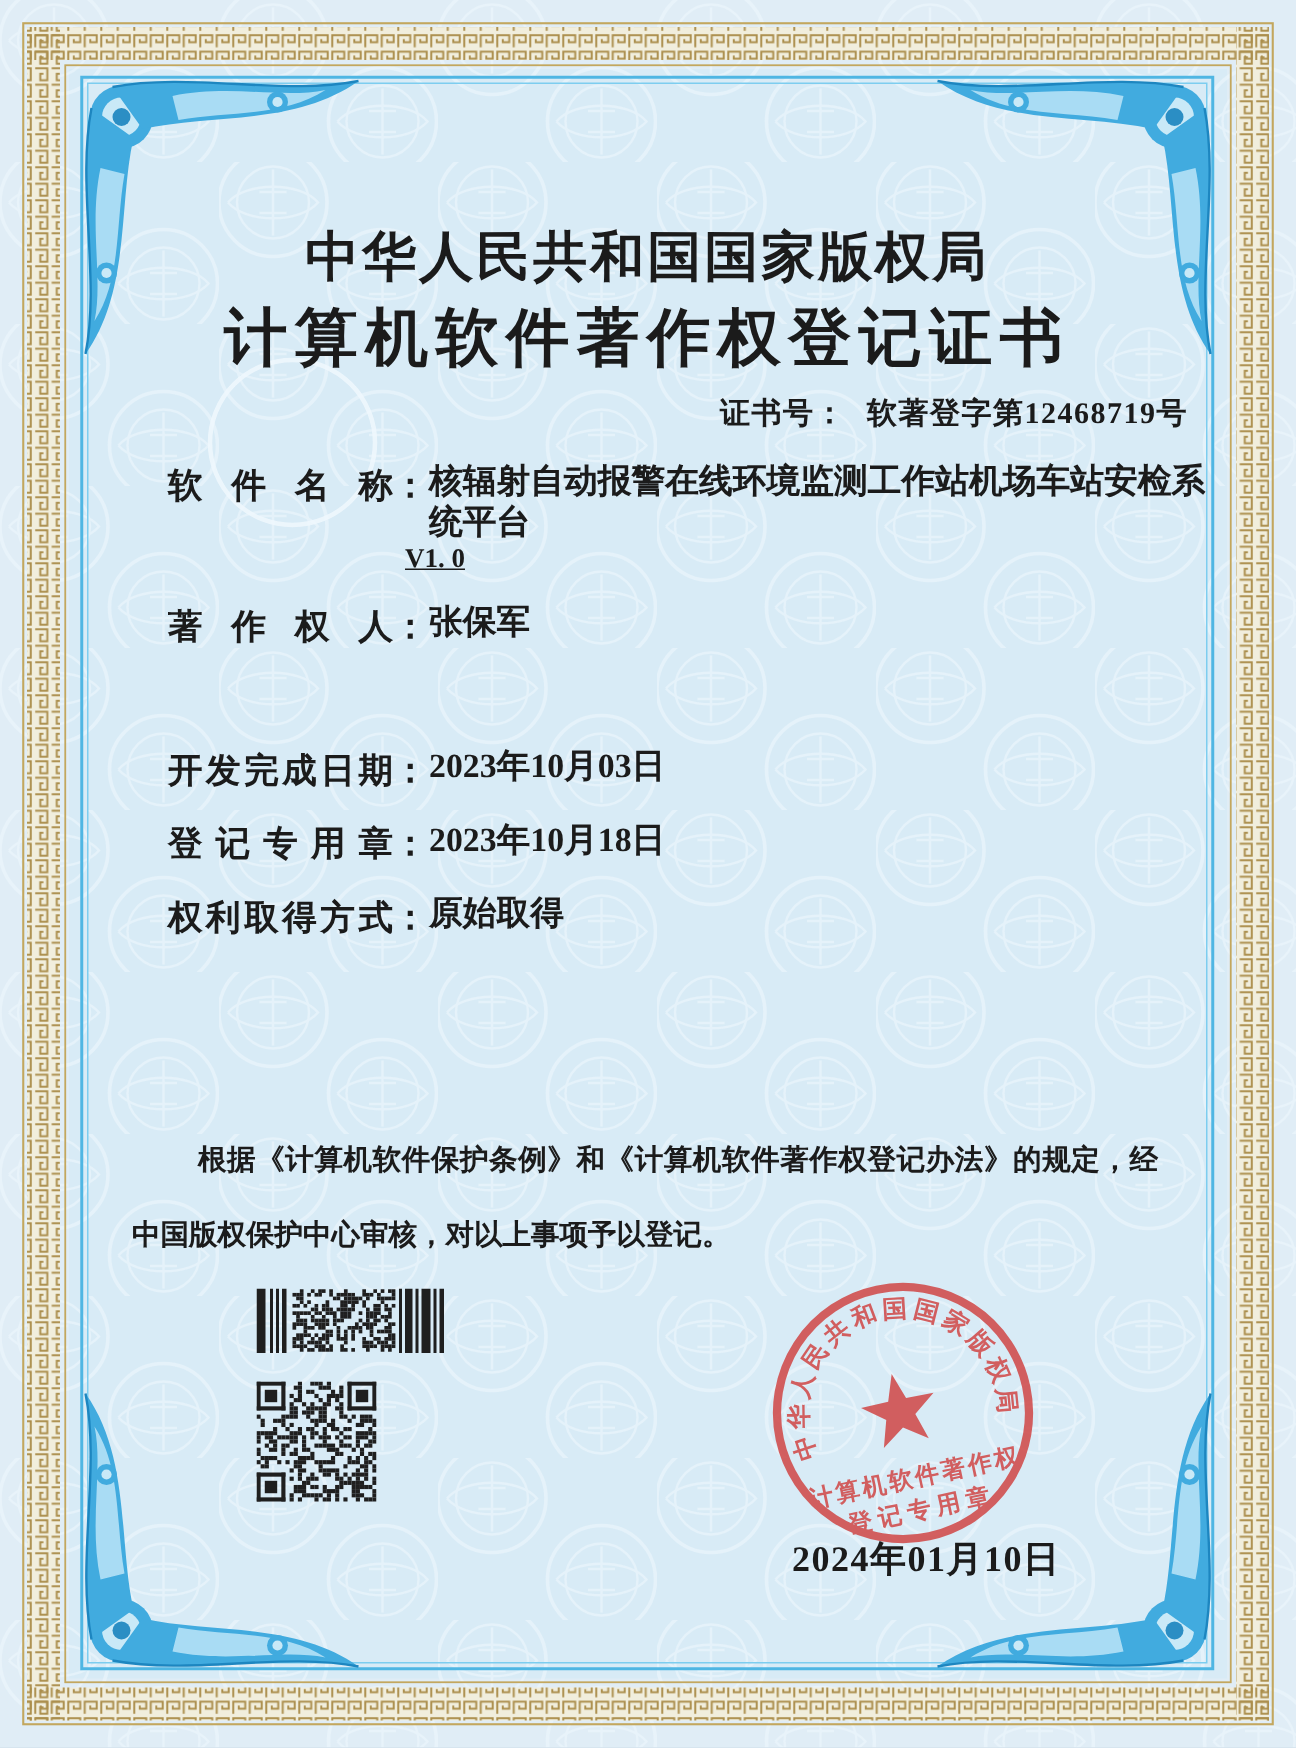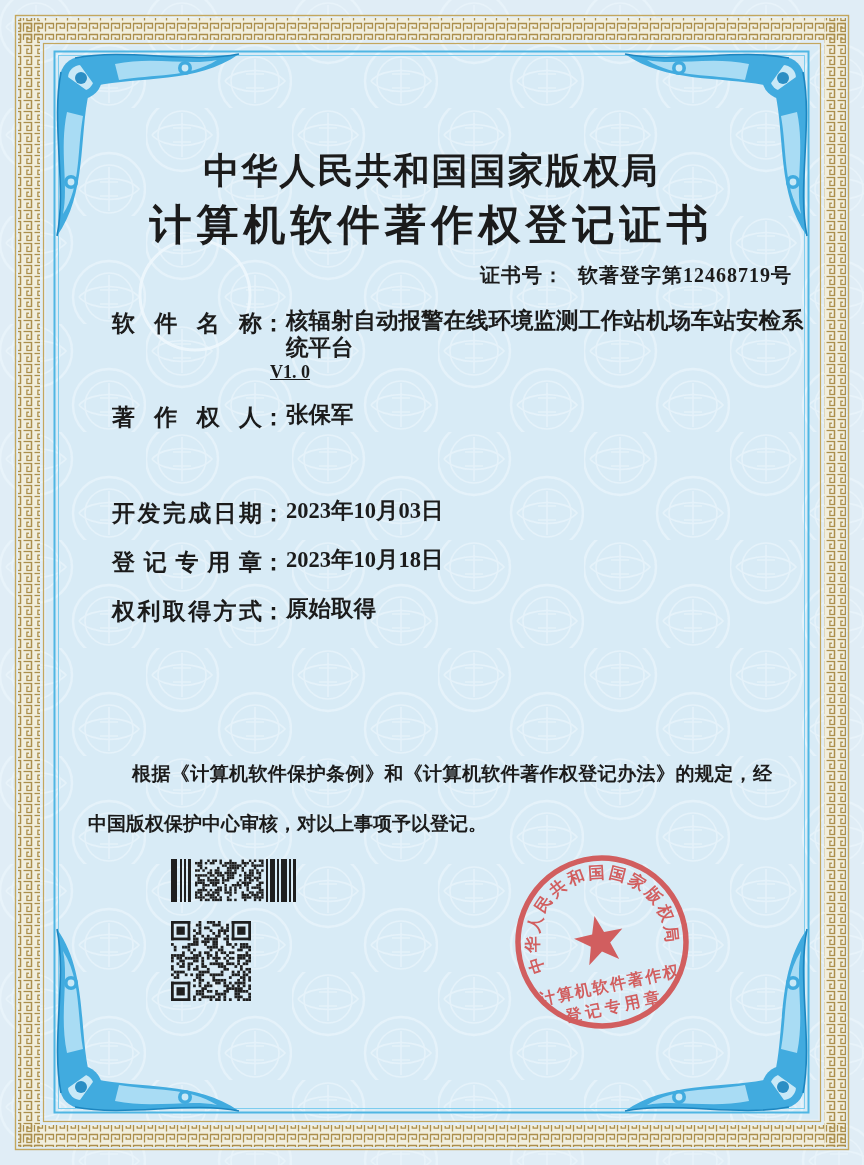--- a/index.html
+++ b/index.html
@@ -736,14 +736,15 @@
       <rect x="60.689655172413794" y="0" width="2.7586206896551726" height="19.310344827586206" fill="#1f1f1f"></rect>
       <rect x="77.24137931034483" y="0" width="2.7586206896551726" height="19.310344827586206" fill="#1f1f1f"></rect>
       <rect x="66.20689655172414" y="5.517241379310345" width="8.275862068965518" height="8.275862068965518" fill="#1f1f1f"></rect>
       <rect x="0" y="60.689655172413794" width="19.310344827586206" height="2.7586206896551726" fill="#1f1f1f"></rect>
       <rect x="0" y="77.24137931034483" width="19.310344827586206" height="2.7586206896551726" fill="#1f1f1f"></rect>
       <rect x="0" y="60.689655172413794" width="2.7586206896551726" height="19.310344827586206" fill="#1f1f1f"></rect>
       <rect x="16.551724137931036" y="60.689655172413794" width="2.7586206896551726" height="19.310344827586206" fill="#1f1f1f"></rect>
       <rect x="5.517241379310345" y="66.20689655172414" width="8.275862068965518" height="8.275862068965518" fill="#1f1f1f"></rect>
     </svg>
 
+  <div class="abs issue-date">2024年01月10日</div>
 
 </div>
 
 </body></html>

